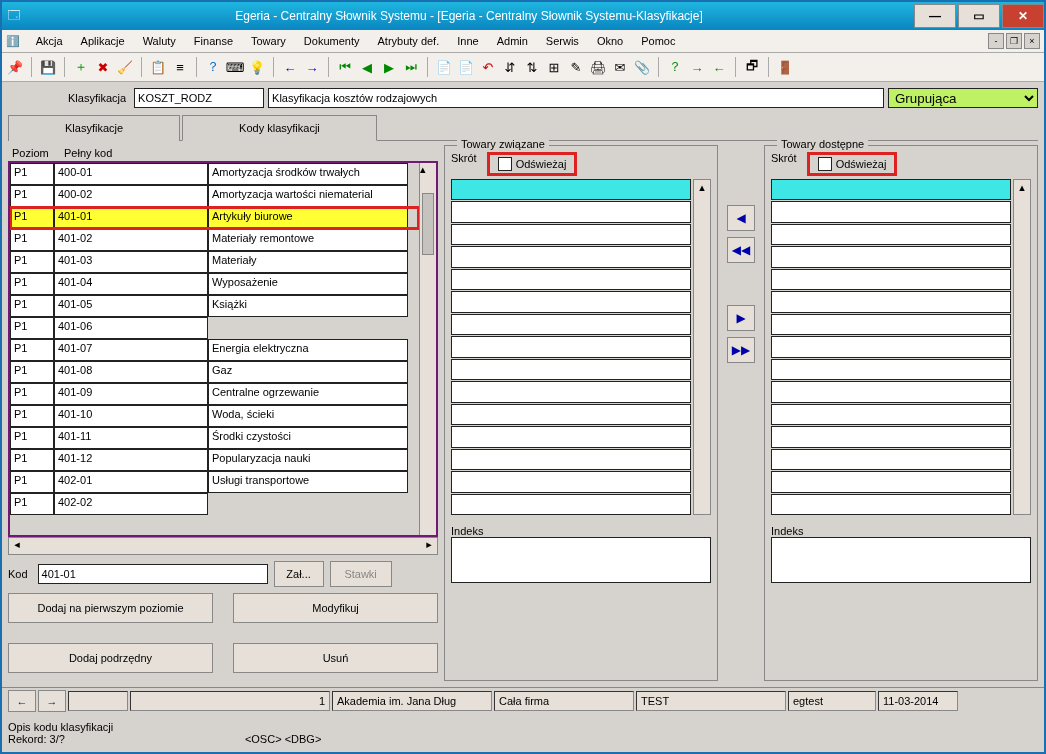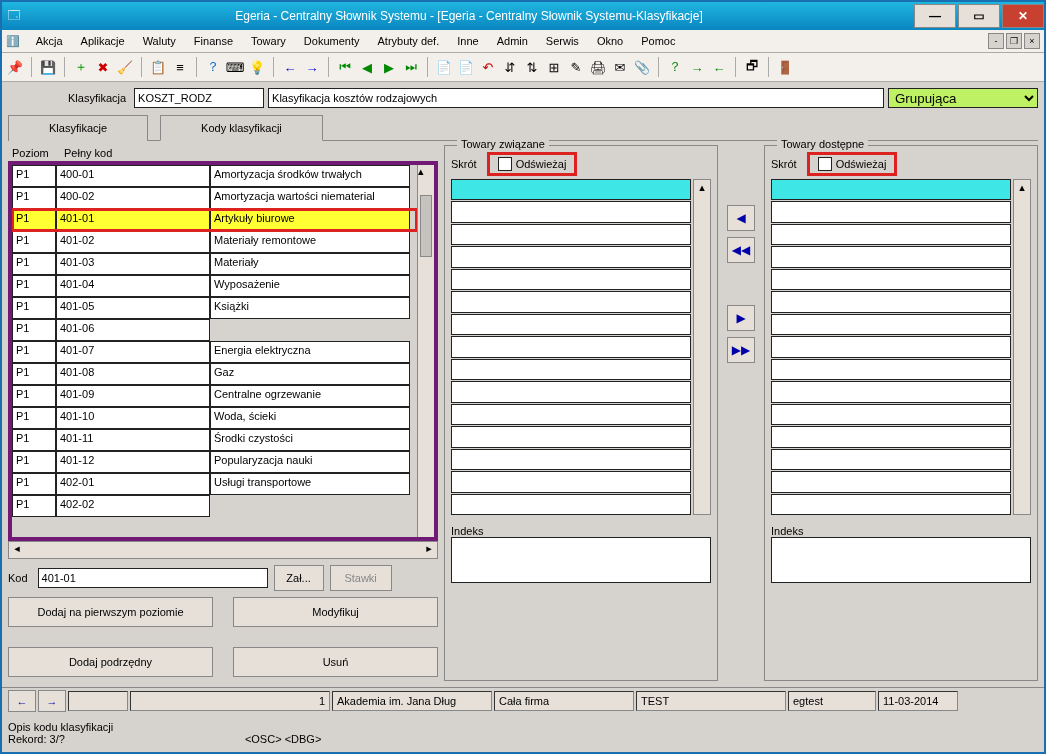--- a/index.html
+++ b/index.html
@@ -16,25 +16,25 @@
 .menubar .mdi{margin-left:auto;display:flex;gap:2px}
 .menubar .mdi span{width:14px;height:14px;border:1px solid #888;background:#d6d3ce;display:inline-flex;align-items:center;justify-content:center;font-size:9px}
 .toolbar{height:28px;background:#f3f0ec;border-bottom:1px solid #aaa;display:flex;align-items:center;padding:0 4px;gap:4px}
 .toolbar .tb{width:18px;height:18px;display:inline-flex;align-items:center;justify-content:center;font-size:13px;cursor:default}
 .toolbar .sep{width:1px;height:20px;background:#aaa;margin:0 3px}
 .formarea{flex:1;padding:6px;display:flex;flex-direction:column;gap:4px}
 .row{display:flex;align-items:center;gap:4px}
 .field{height:20px;border:1px solid #222;background:#fff;padding:0 3px;display:flex;align-items:center;box-sizing:border-box}
 .lbl{padding-right:4px}
 .tabs{display:flex;border-bottom:1px solid #888;margin-top:2px}
-.tab{padding:6px 40px;border:1px solid #888;border-bottom:none;background:#d6d3ce;position:relative;top:1px;margin-right:12px}
+.tab{padding:6px 56px;border:1px solid #888;border-bottom:none;background:#d6d3ce;position:relative;top:1px;margin-right:2px}
 .tab.active{background:#d6d3ce;border-bottom:1px solid #d6d3ce}
 .content{flex:1;display:flex;gap:6px}
 .leftpane{width:430px;display:flex;flex-direction:column}
-.grid{border:4px solid #701a75;background:#d6d3ce;height:372px;display:flex}
+.grid{border:2px solid #701a75;background:#d6d3ce;height:372px;display:flex}
 .gridbody{flex:1;overflow:hidden}
 .gridhdr{display:flex}
 .gridhdr div{padding:2px 4px;font-weight:normal}
 .gr{display:flex;height:22px}
 .gr .c{border:1px solid #222;background:#fff;padding:2px 3px;box-sizing:border-box;height:22px;overflow:hidden;white-space:nowrap}
 .gr.sel .c{background:#ffff33}
 .gr.sel{outline:3px solid #d22;outline-offset:-2px}
 .c0{width:44px}
 .c1{width:154px}
 .c2{width:200px}
@@ -43,21 +43,21 @@
 .hscroll{height:16px;background:#e6e0d8;border:1px solid #888;display:flex}
 .hscroll .ar{width:16px;text-align:center}
 .hscroll .track{flex:1}
 .kodrow{display:flex;align-items:center;gap:6px;margin-top:6px}
 .btnstd{height:26px;border:1px solid #888;background:#e6e0d8;padding:0 10px;display:inline-flex;align-items:center;justify-content:center;cursor:default;box-sizing:border-box}
 .btnstd.dis{color:#888}
 .btngrid{display:grid;grid-template-columns:1fr 1fr;gap:20px;margin-top:6px}
 .btnbig{height:28px;border:1px solid #888;background:#e6e0d8;display:flex;align-items:center;justify-content:center;cursor:default}
 .panel{flex:1;border:1px solid #888;padding:6px;position:relative;box-sizing:border-box}
 .panel .legend{position:absolute;top:-8px;left:12px;background:#d6d3ce;padding:0 4px}
-.panelrow{display:flex;align-items:center;gap:10px}
+.panelrow{display:flex;align-items:flex-start;gap:10px}
 .odsbox{border:3px solid #d22;padding:2px 8px;display:flex;align-items:center;gap:4px}
 .chk{width:12px;height:12px;border:1px solid #222;background:#fff;display:inline-block}
 .listbox{margin-top:3px;display:flex;height:336px}
 .listbox .items{flex:1;display:flex;flex-direction:column;gap:1px}
 .listbox .items .it{height:21px;border:1px solid #222;background:#fff}
 .listbox .items .it.first{background:#3ee6e6}
 .vscroll{width:16px;background:#e6e0d8;border:1px solid #888;margin-left:2px;position:relative}
 .vscroll .ar{height:16px;text-align:center;line-height:14px}
 .idx{margin-top:10px}
 .idx .field{height:46px;align-items:flex-start;padding-top:2px}

